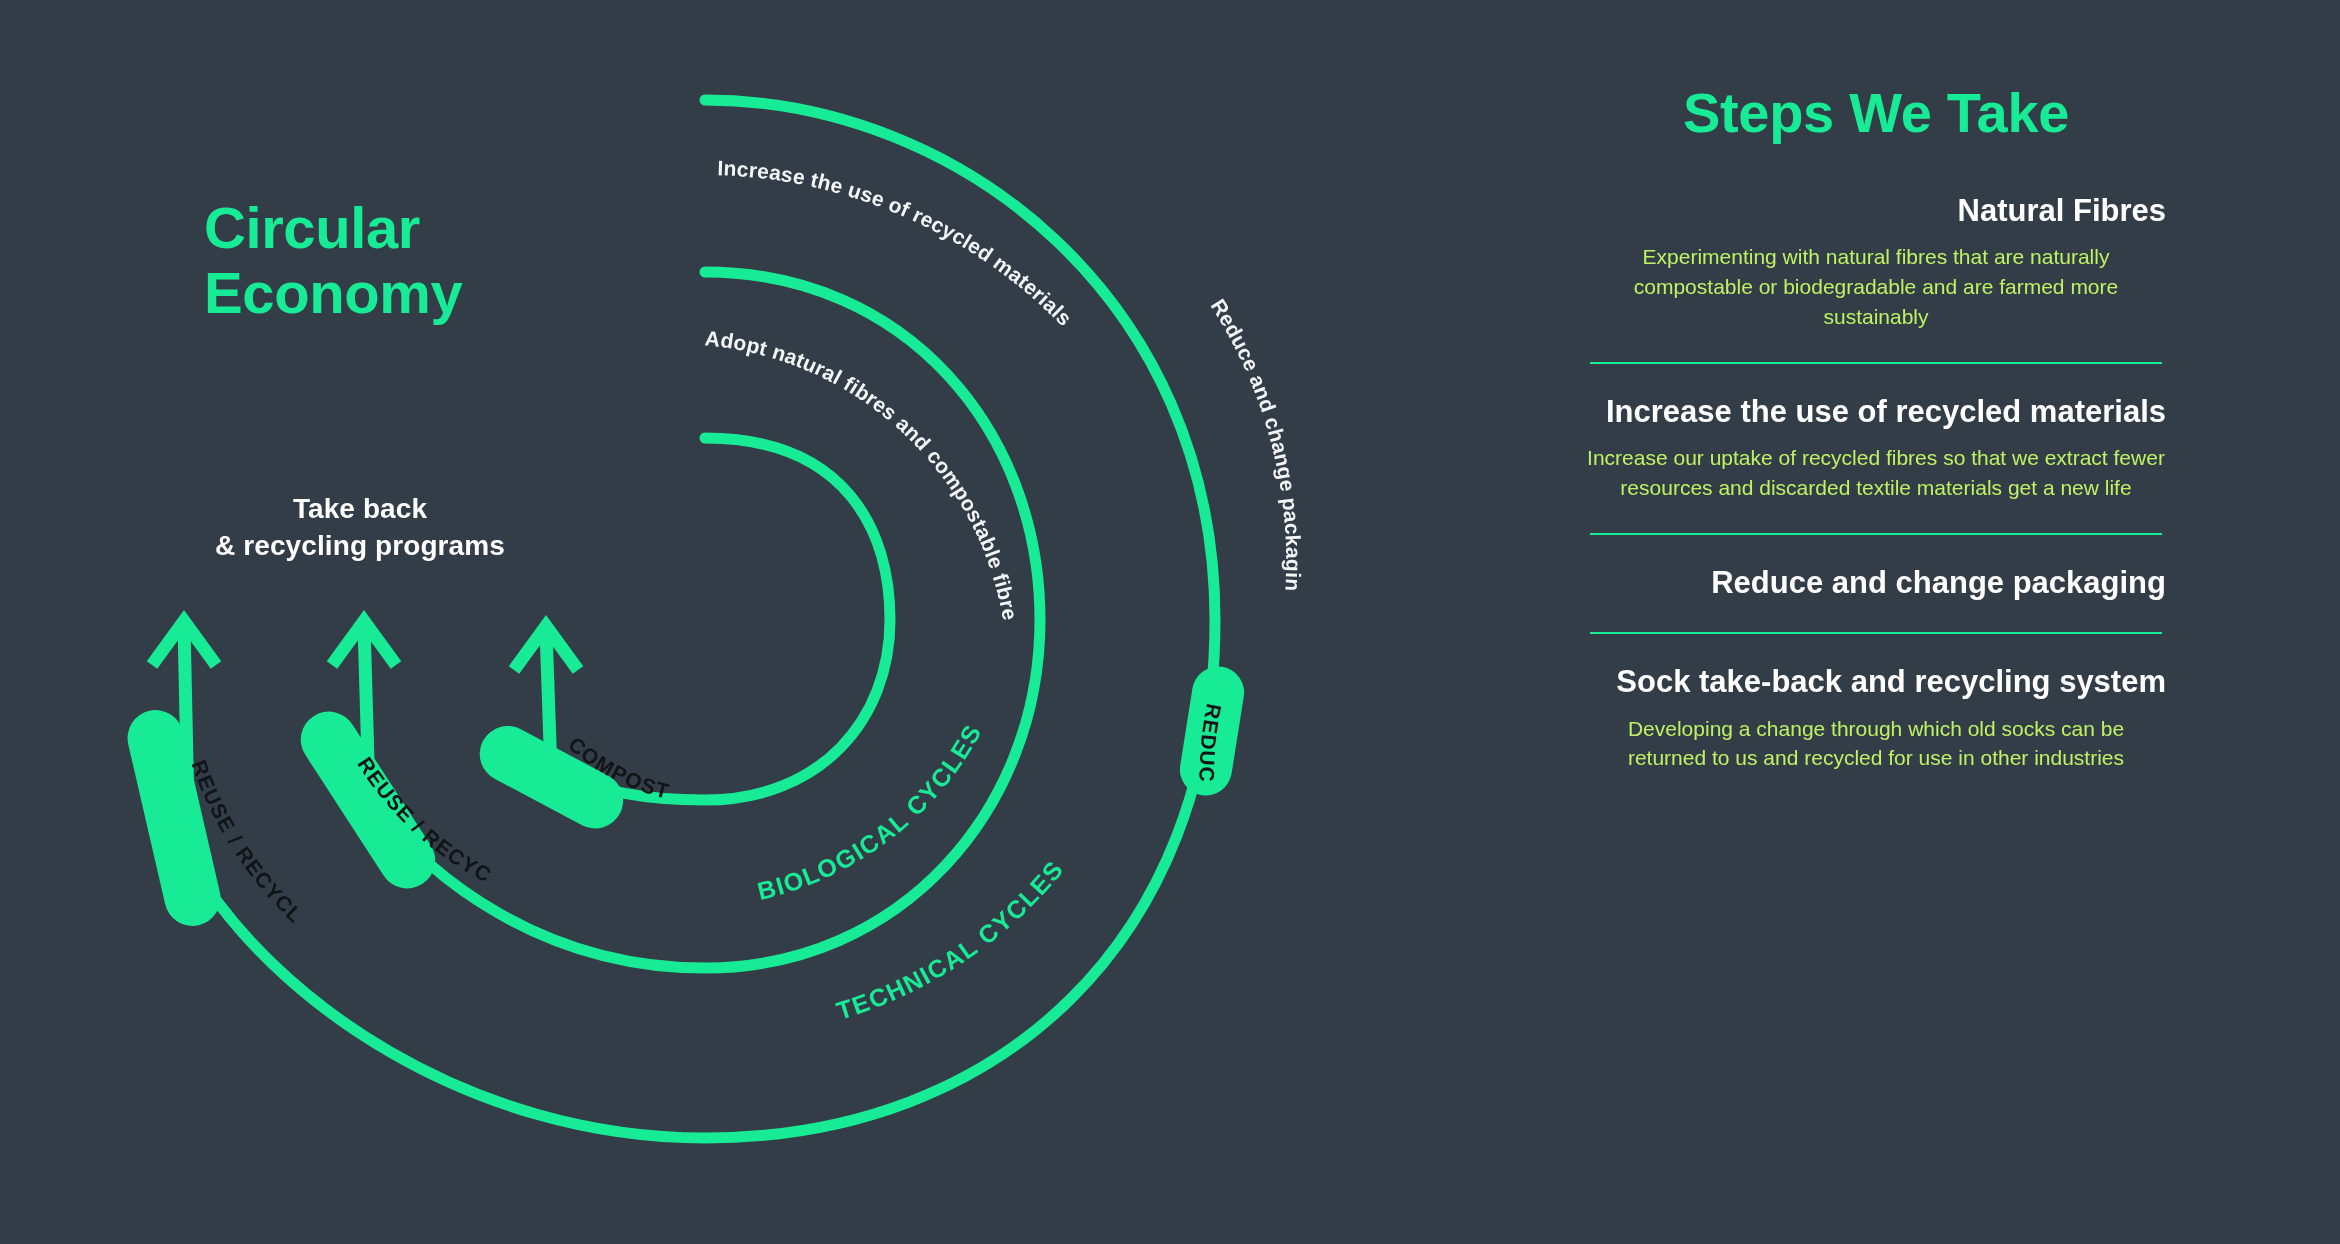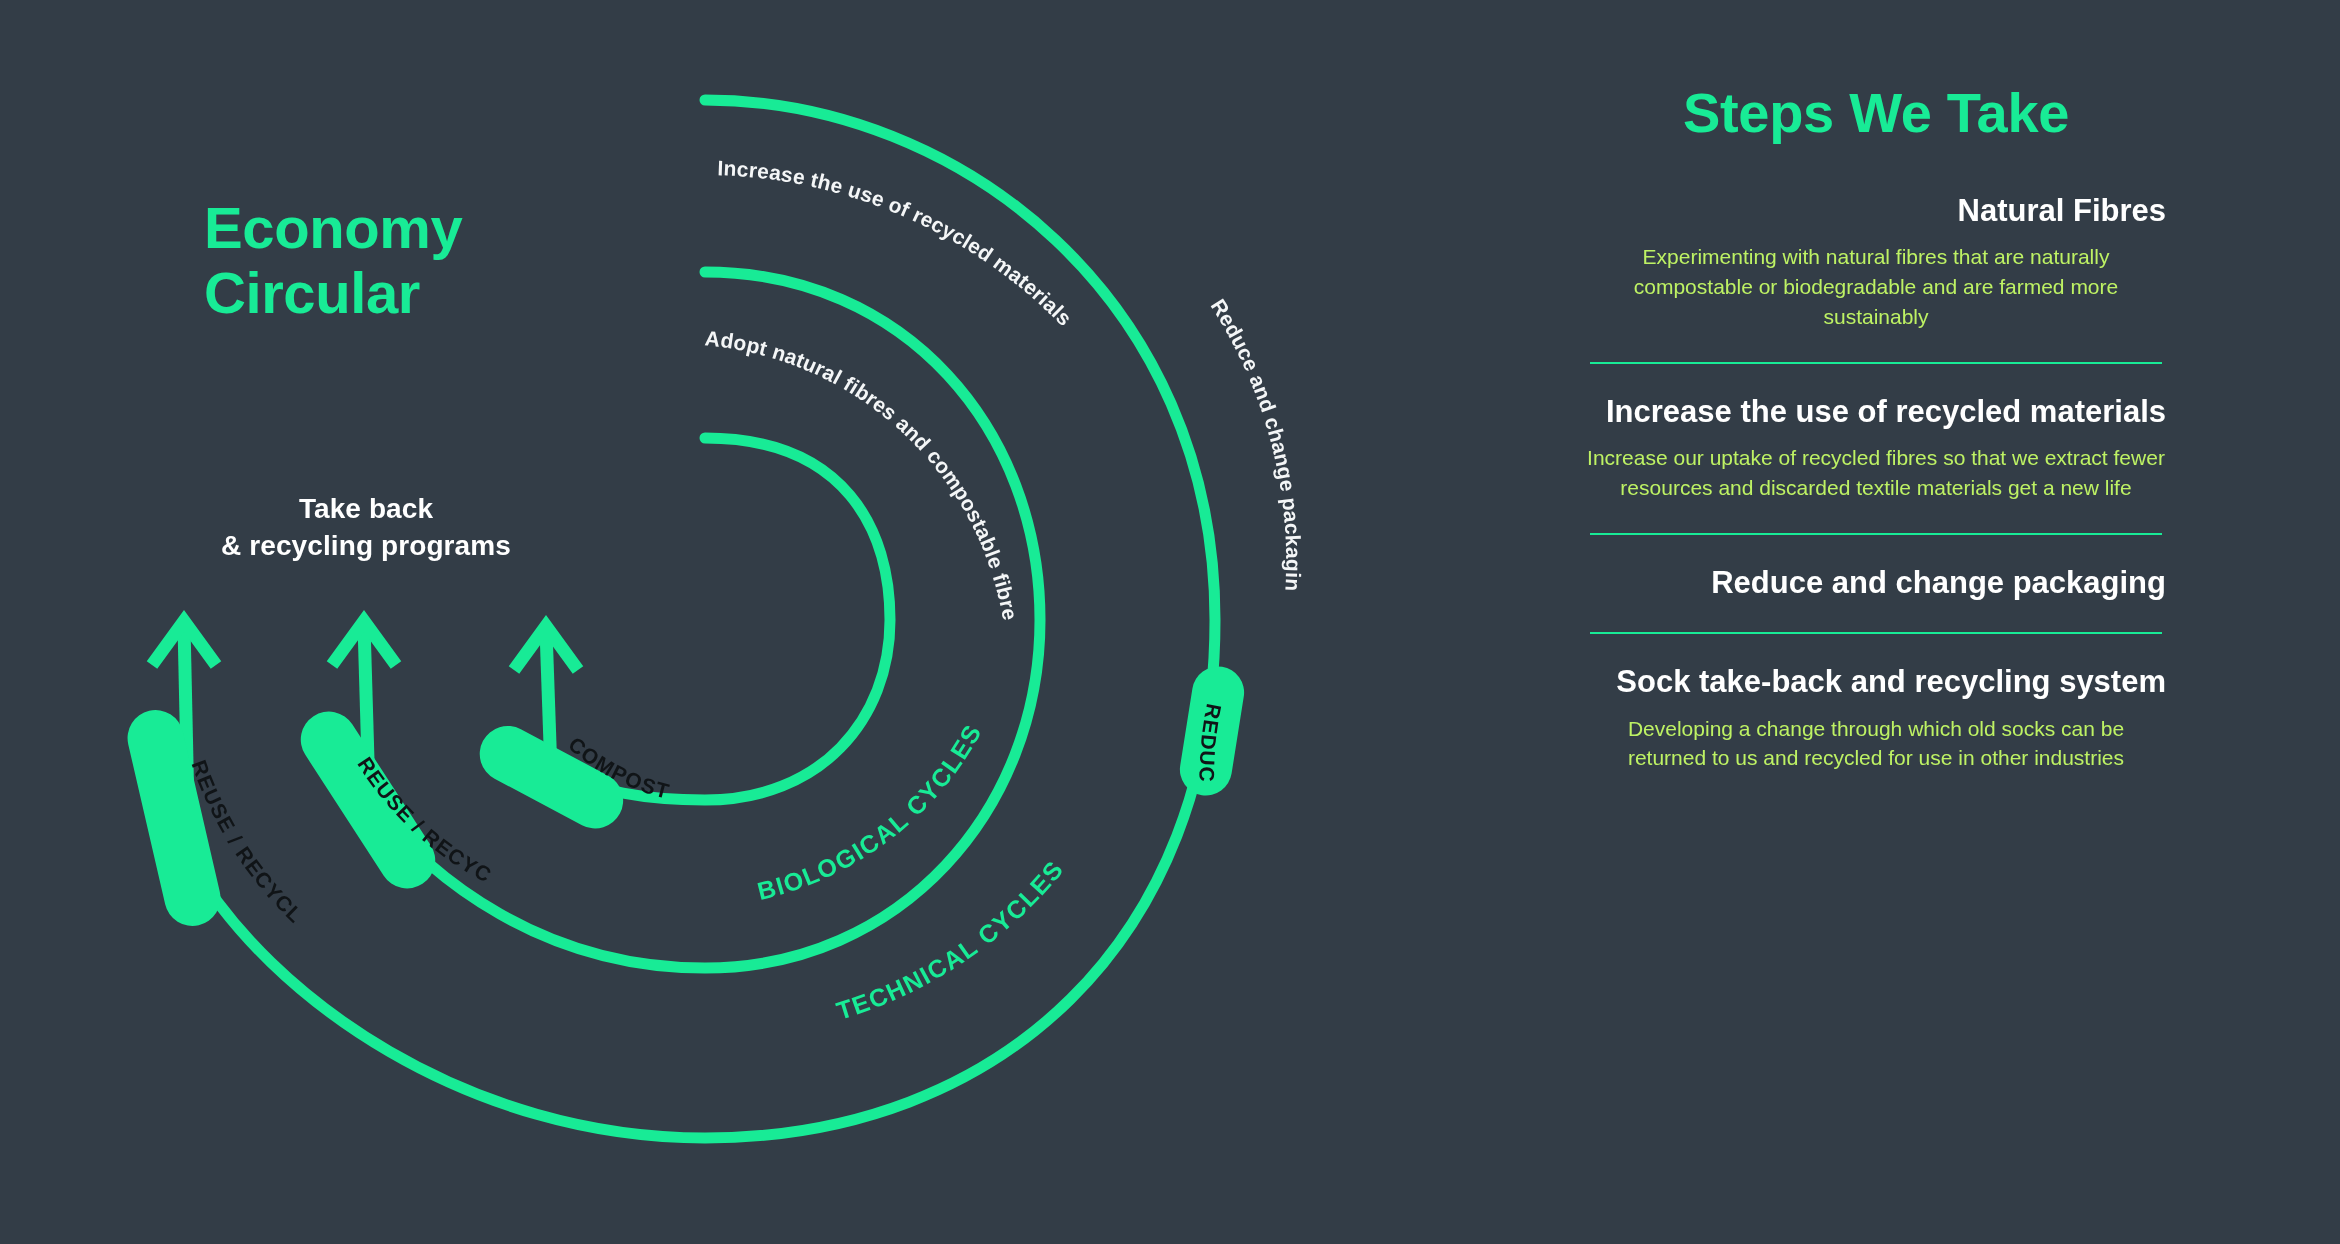--- a/index.html
+++ b/index.html
@@ -32,21 +32,21 @@
     font-family:"Liberation Sans", sans-serif;
     font-size:21px;font-weight:700;fill:#101417;letter-spacing:1.2px;
   }
 
   .title-left{
     position:absolute;left:204px;top:196px;
     color:#18eb96;font-size:58px;font-weight:700;line-height:1.12;
     letter-spacing:-0.4px;
   }
   .takeback{
-    position:absolute;left:156px;top:490px;width:420px;
+    position:absolute;left:150px;top:490px;width:420px;
     text-align:center;color:#ffffff;font-size:28px;font-weight:700;
     line-height:1.33;letter-spacing:.1px;
   }
 
   
   #panel{
     position:absolute;left:1586px;top:0;width:580px;height:1244px;
   }
   .panel-title{
     color:#18eb96;font-size:56px;font-weight:700;text-align:center;
@@ -161,22 +161,22 @@
       </text>
       <text class="cycle-label">
         <textPath href="#p-bio-text" startOffset="0%">BIOLOGICAL CYCLES</textPath>
       </text>
       <text class="cycle-label">
         <textPath href="#p-tech-text" startOffset="0%">TECHNICAL CYCLES</textPath>
       </text>
     </svg>
 
     <div class="title-left">
+      <div>Circular</div>
       <div>Economy</div>
-      <div>Circular</div>
     </div>
 
     <div class="takeback">
       <div>Take back</div>
       <div>&amp; recycling programs</div>
     </div>
   </div>
 
   <div id="panel">
     <h1 class="panel-title">Steps We Take</h1>

